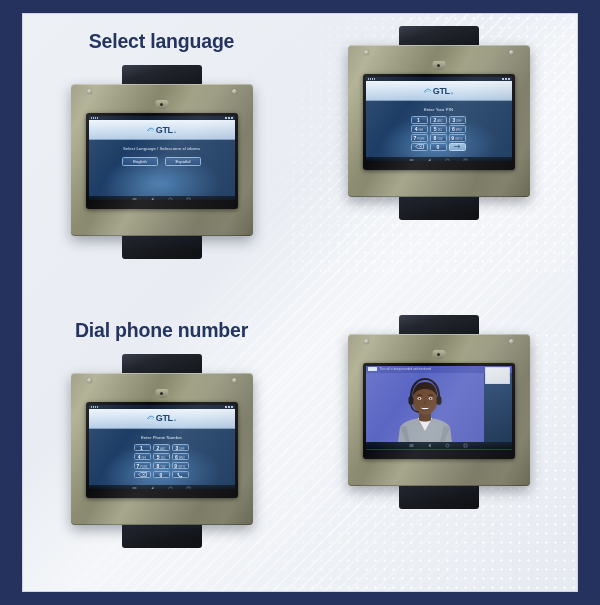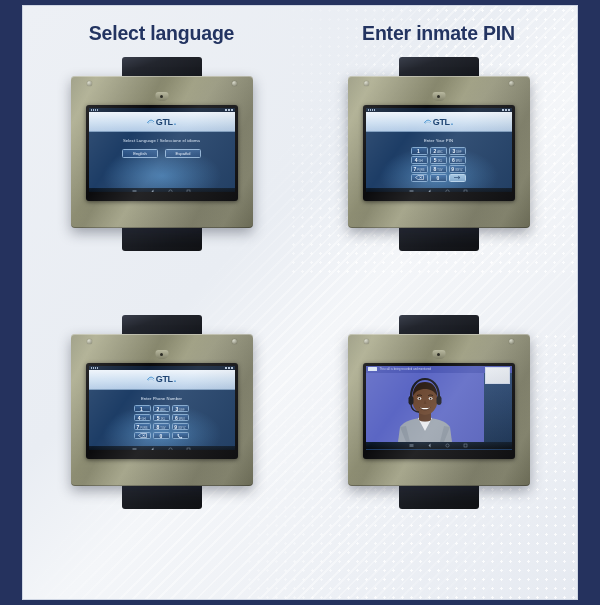--- a/index.html
+++ b/index.html
@@ -7,21 +7,21 @@
     width: 600px; height: 605px;
     font-family: "Liberation Sans", sans-serif;
     overflow: hidden;
   }
   body { background: #25325e; }
 
   
   .frame {
     position: absolute; inset: 0;
     background: #25325e;
-    padding: 5px 22px;
+    padding: 13px 22px;
   }
   .canvas {
     position: relative;
     width: 100%; height: 100%;
     background:
       linear-gradient(135deg, #edf0f5 0%, #e9edf3 40%, #f4f6f9 55%, #e6eaf1 100%);
     border: 1px solid #cfd6e3;
     overflow: hidden;
   }
   
@@ -313,21 +313,20 @@
                       <rect x="2" y="2" width="6" height="6" fill="none" stroke="#cfe0f2" stroke-width="1"></rect>
                     </svg>
                 </div>
               </div>
             </div>
           </div>
         </div>
       </div>
 
       <div class="panel">
-        <div class="panel-title">Enter inmate PIN</div>
         <div class="kiosk">
           <div class="housing-top"></div>
           <div class="housing-bottom"></div>
           <div class="bezel">
             <div class="screw l"></div>
             <div class="screw r"></div>
             <div class="cam-nub"></div>
 
             <div class="tablet">
               <div class="screen">
@@ -433,20 +432,21 @@
                       <rect x="2" y="2" width="6" height="6" fill="none" stroke="#cfe0f2" stroke-width="1"></rect>
                     </svg>
                 </div>
               </div>
             </div>
           </div>
         </div>
       </div>
 
       <div class="panel">
+        <div class="panel-title">Dial phone number</div>
         <div class="kiosk">
           <div class="housing-top"></div>
           <div class="housing-bottom"></div>
           <div class="bezel">
             <div class="screw l"></div>
             <div class="screw r"></div>
             <div class="cam-nub"></div>
 
             <div class="tablet">
               <div class="screen">

